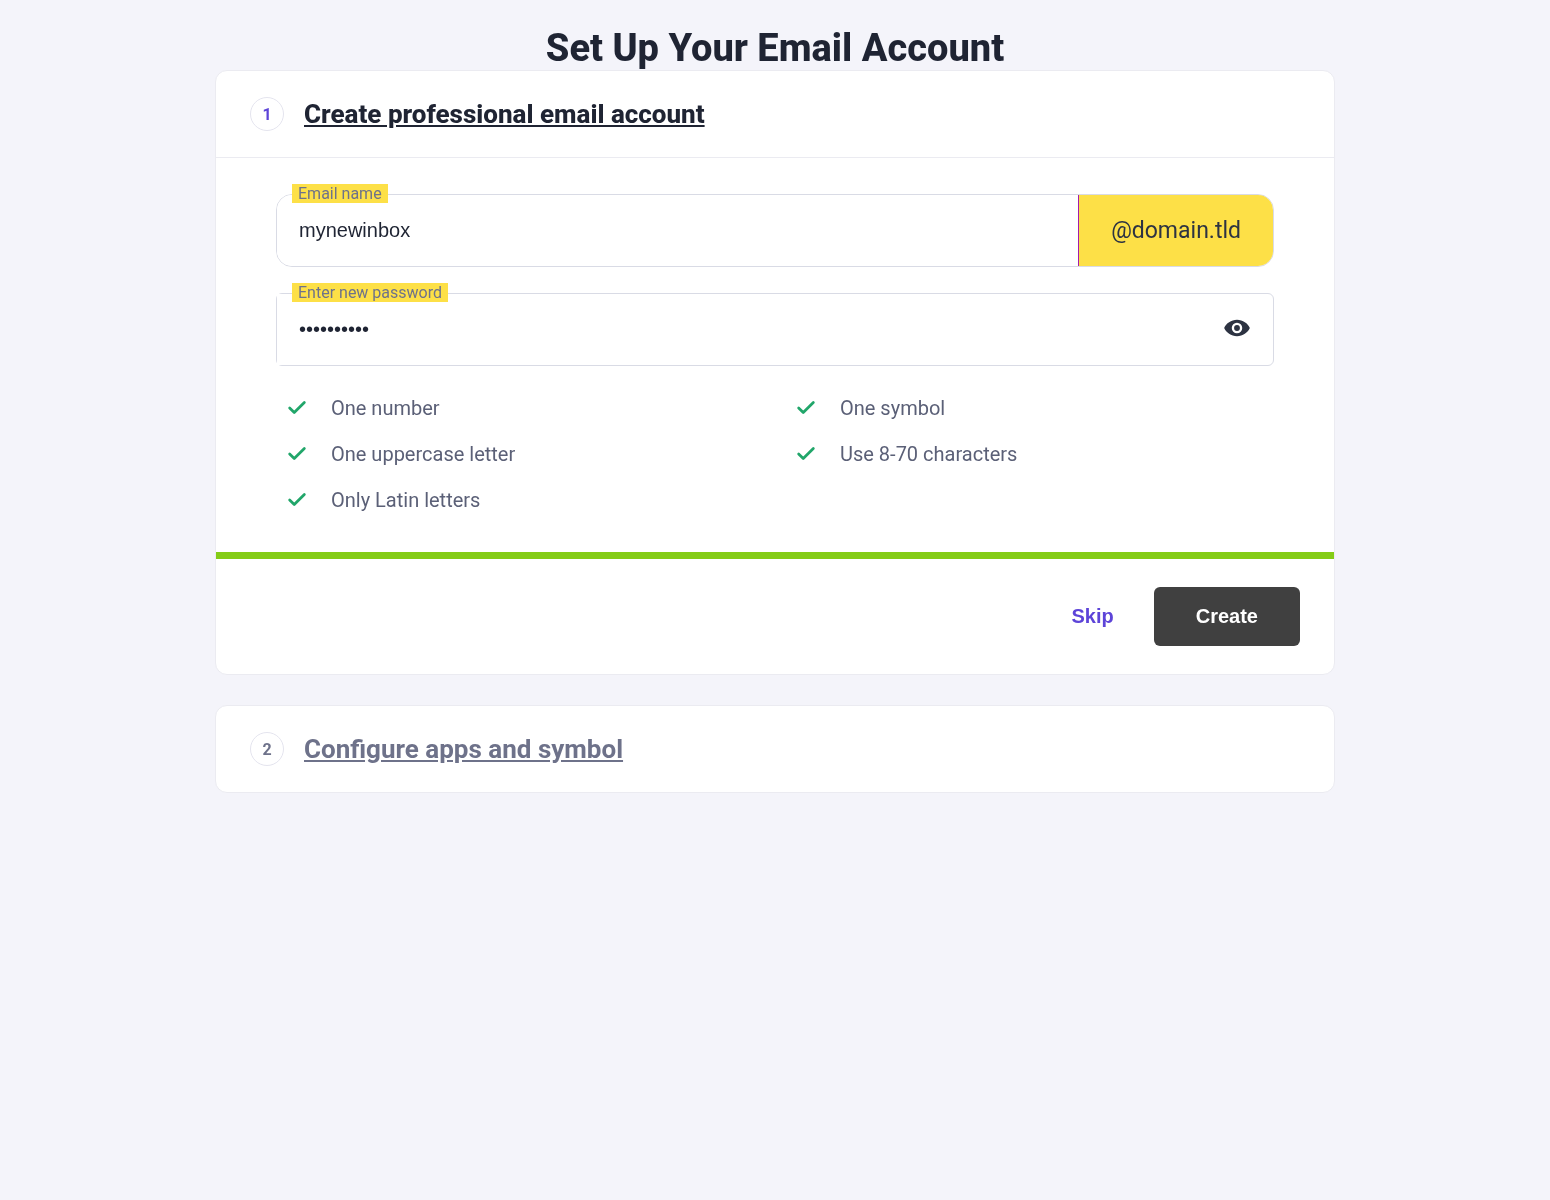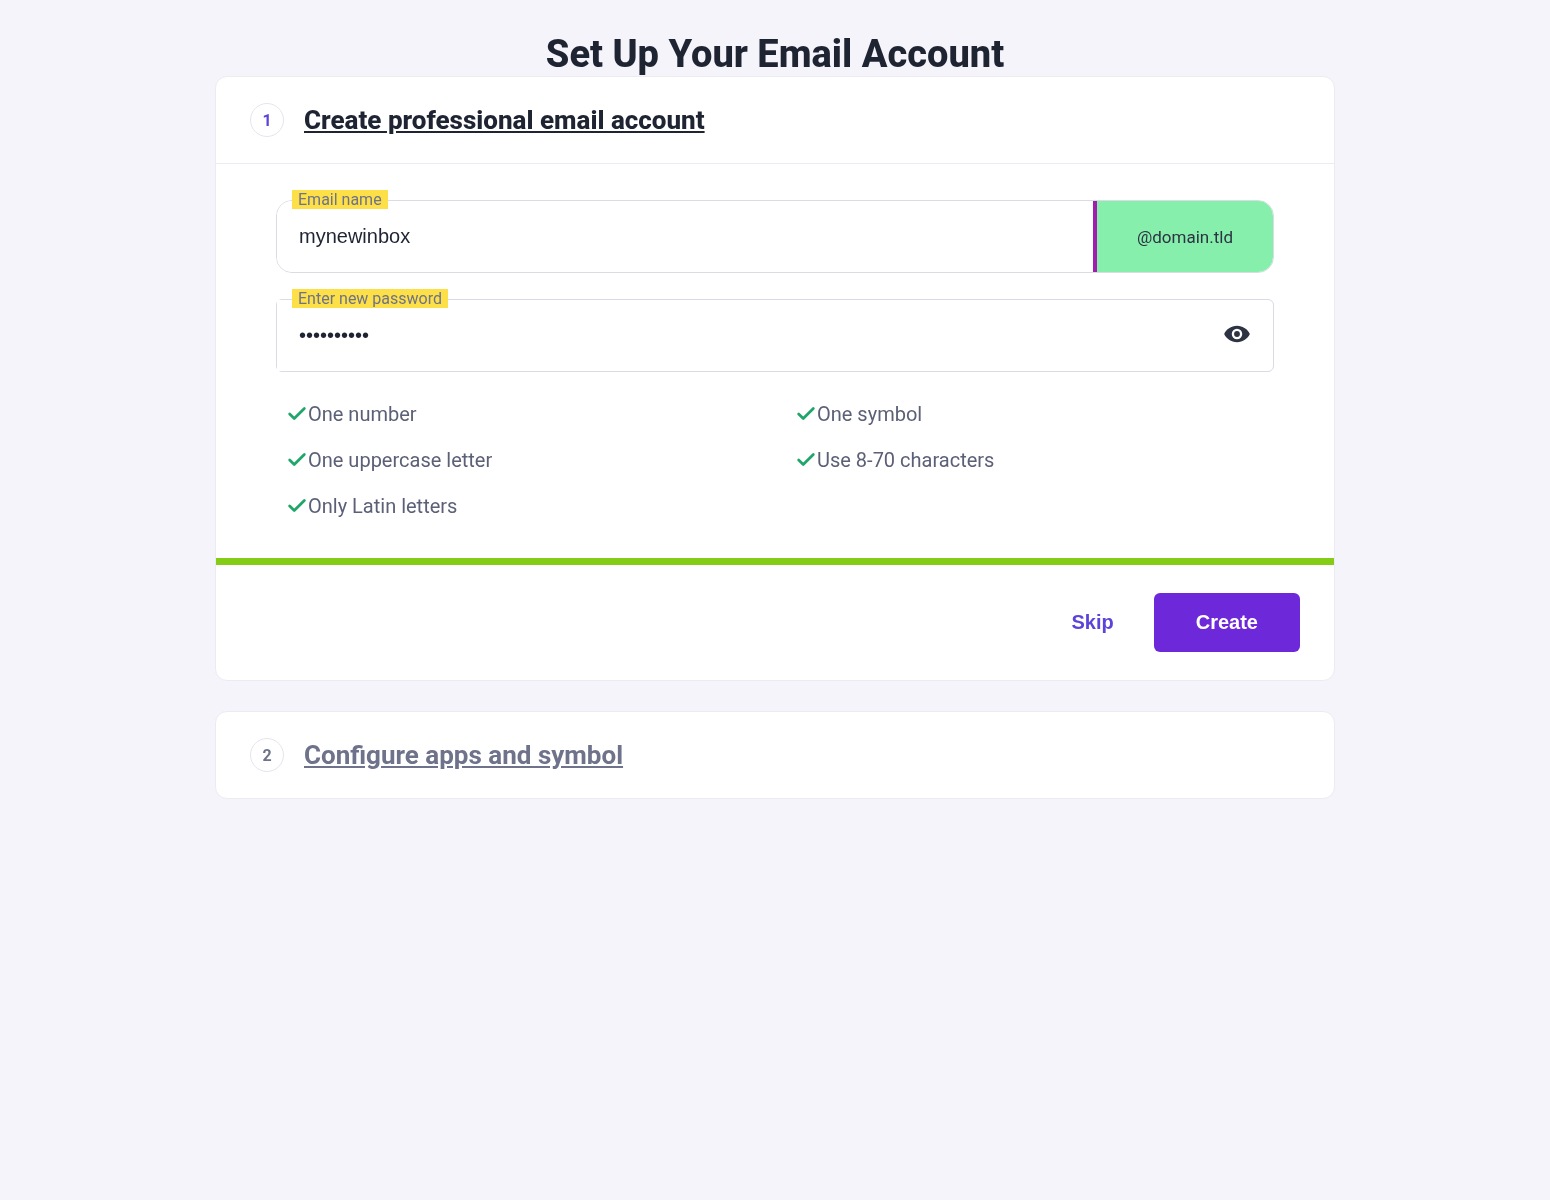--- a/index.html
+++ b/index.html
@@ -16,21 +16,21 @@
   .container {
     max-width: 1160px;
     margin: 0 auto;
     padding: 0 20px;
   }
   .page-title {
     text-align: center;
     font-size: 38px;
     font-weight: 800;
     color: #1f2433;
-    margin-top: 12px;
+    margin-top: 6px;
   }
   .page-subtitle {
     text-align: center;
     font-size: 22px;
     color: #6e728a;
     margin-top: 18px;
     margin-bottom: 48px;
   }
   .card {
     background: #ffffff;
@@ -101,27 +101,27 @@
   .text-input {
     flex: 1;
     border: none;
     outline: none;
     font-size: 20px;
     padding: 24px 22px;
     color: #1f2433;
     background: #fff;
   }
   .email-suffix {
-    background: #86efac;
-    border-left: 4px solid #a21caf;
+    background: #fde047;
+    border-left: 1px solid #a21caf;
     display: flex;
     align-items: center;
     justify-content: center;
     padding: 0 32px;
-    font-size: 17px;
+    font-size: 23px;
     color: #2d3342;
     min-width: 180px;
   }
   .password-row {
     display: flex;
     align-items: center;
     border: 1px solid #d9dbe5;
     border-radius: 6px;
   }
   .eye-button {
@@ -141,21 +141,21 @@
   .requirements {
     display: grid;
     grid-template-columns: 1fr 1fr;
     row-gap: 22px;
     column-gap: 40px;
     padding: 4px 10px 30px 10px;
   }
   .req-item {
     display: flex;
     align-items: center;
-    gap: 0;
+    gap: 23px;
     font-size: 20px;
     color: #5b6077;
   }
   .check {
     width: 22px;
     height: 22px;
     flex-shrink: 0;
   }
   .check svg {
     width: 100%;
@@ -176,21 +176,21 @@
   }
   .skip-link {
     background: none;
     border: none;
     font-size: 20px;
     font-weight: 700;
     color: #5d44d8;
     cursor: pointer;
   }
   .create-button {
-    background: #6d28d9;
+    background: #404040;
     border: none;
     color: #fff;
     font-size: 20px;
     font-weight: 700;
     padding: 18px 42px;
     border-radius: 6px;
     cursor: pointer;
   }
 </style>
 </head>

